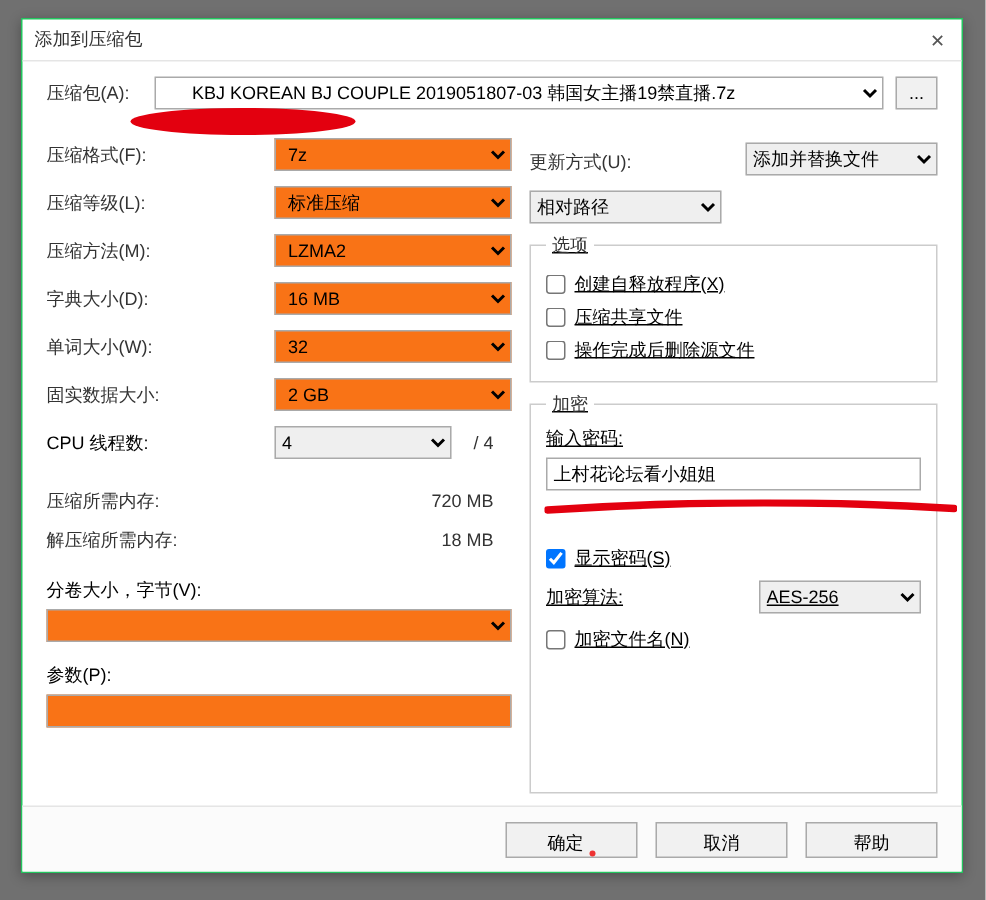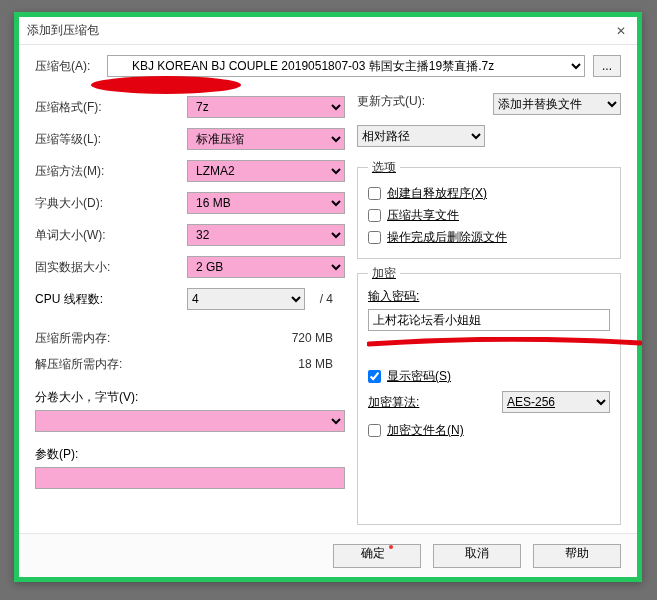--- a/index.html
+++ b/index.html
@@ -1,55 +1,55 @@
 <!DOCTYPE html>
 <html><head>
 <meta charset="utf-8">
 <style>
 * { box-sizing: border-box; margin: 0; padding: 0; font-family: "Microsoft YaHei", "Segoe UI", sans-serif; font-size: 12px; }
 body { background: #707070; width: 657px; height: 600px; overflow: hidden; }
-.window { position: absolute; left: 14px; top: 12px; width: 628px; height: 570px; background: #fff; border: 5px solid #22c55e; box-shadow: 0 2px 8px rgba(0,0,0,.3); display: flex; flex-direction: column; }
+.window { position: absolute; left: 14px; top: 12px; width: 628px; height: 570px; background: #fff; border: 1px solid #22c55e; box-shadow: 0 2px 8px rgba(0,0,0,.3); display: flex; flex-direction: column; }
 .titlebar { height: 28px; display: flex; align-items: center; padding: 0 8px; border-bottom: 1px solid #e5e5e5; }
 .titlebar .title { flex: 1; color: #333; }
 .titlebar .close { width: 16px; text-align: center; color: #555; cursor: pointer; }
 .content { flex: 1; padding: 10px 16px 8px 16px; display: flex; flex-direction: column; gap: 6px; position: relative; }
 .row { display: flex; align-items: center; gap: 8px; }
 .label { color: #333; }
 .archive-row .label { width: 64px; }
 .archive-row select { flex: 1; height: 22px; border: 1px solid #aaa; background: #fff; padding: 0 20px; }
 .browse-btn { width: 28px; height: 22px; border: 1px solid #aaa; background: #f1f1f1; display: flex; align-items: center; justify-content: center; cursor: pointer; }
 .redmark1 { position: absolute; left: 70px; top: 28px; width: 155px; height: 24px; pointer-events: none; }
 .cols { display: flex; gap: 12px; margin-top: 10px; flex: 1; }
 .col-left { width: 310px; display: flex; flex-direction: column; gap: 4px; }
 .col-right { flex: 1; display: flex; flex-direction: column; gap: 4px; }
 .form-row { display: flex; align-items: center; height: 28px; }
 .form-row .fl { width: 152px; color: #333; }
 .form-row .ctrl { flex: 1; }
-select.drop, input.text { width: 100%; height: 22px; border: 1px solid #aaa; background: #f9a8d4; padding: 0 4px; }
+select.drop, input.text { width: 100%; height: 22px; border: 1px solid #aaa; background: #f97316; padding: 0 4px; }
 .mem-row { display: flex; align-items: center; height: 22px; }
 .mem-row .ml { flex: 1; color: #333; }
 .mem-row .mv { color: #333; padding-right: 12px; }
 .cpu-row { display: flex; align-items: center; height: 28px; }
 .cpu-row .fl { width: 152px; }
 .cpu-row select { width: 118px; height: 22px; border: 1px solid #aaa; }
 .cpu-row .tot { flex: 1; text-align: right; padding-right: 12px; color: #333; }
-.right-row { display: flex; align-items: flex-start; height: 28px; }
+.right-row { display: flex; align-items: flex-end; height: 28px; }
 .right-row .rl { flex: 1; color: #333; }
 .right-row select { width: 128px; height: 22px; border: 1px solid #aaa; }
 fieldset { border: 1px solid #ccc; margin-top: 2px; padding: 6px 10px 10px 10px; text-decoration: underline; }
 fieldset legend { padding: 0 4px; color: #333; }
 .chk { display: flex; align-items: center; gap: 6px; height: 22px; }
 .chk input { width: 13px; height: 13px; }
 .pwd-input { width: 100%; height: 22px; border: 1px solid #aaa; padding: 0 4px; margin-top: 4px; }
 .redmark2 { position: absolute; left: 348px; top: 292px; width: 275px; height: 14px; pointer-events: none; }
 .enc-row { display: flex; align-items: center; gap: 10px; margin-top: 4px; }
 .enc-row .el { flex: 1; }
 .enc-row select { width: 108px; height: 22px; border: 1px solid #aaa; }
 .footer { height: 44px; border-top: 1px solid #e5e5e5; display: flex; align-items: center; justify-content: flex-end; gap: 12px; padding: 0 16px; background: #fbfbfb; }
-.btn { width: 88px; height: 24px; border: 1px solid #aaa; background: #f1f1f1; display: flex; align-items: flex-start; justify-content: center; gap: 4px; cursor: pointer; }
+.btn { width: 88px; height: 24px; border: 1px solid #aaa; background: #f1f1f1; display: flex; align-items: flex-end; justify-content: center; gap: 4px; cursor: pointer; }
 .dot-red { width: 4px; height: 4px; border-radius: 50%; background: #e33; }
 .spacer { height: 6px; }
 </style>
 </head>
 <body>
 
 <div class="window">
   <div class="titlebar">
     <div class="title">添加到压缩包</div>
     <div class="close">✕</div>

